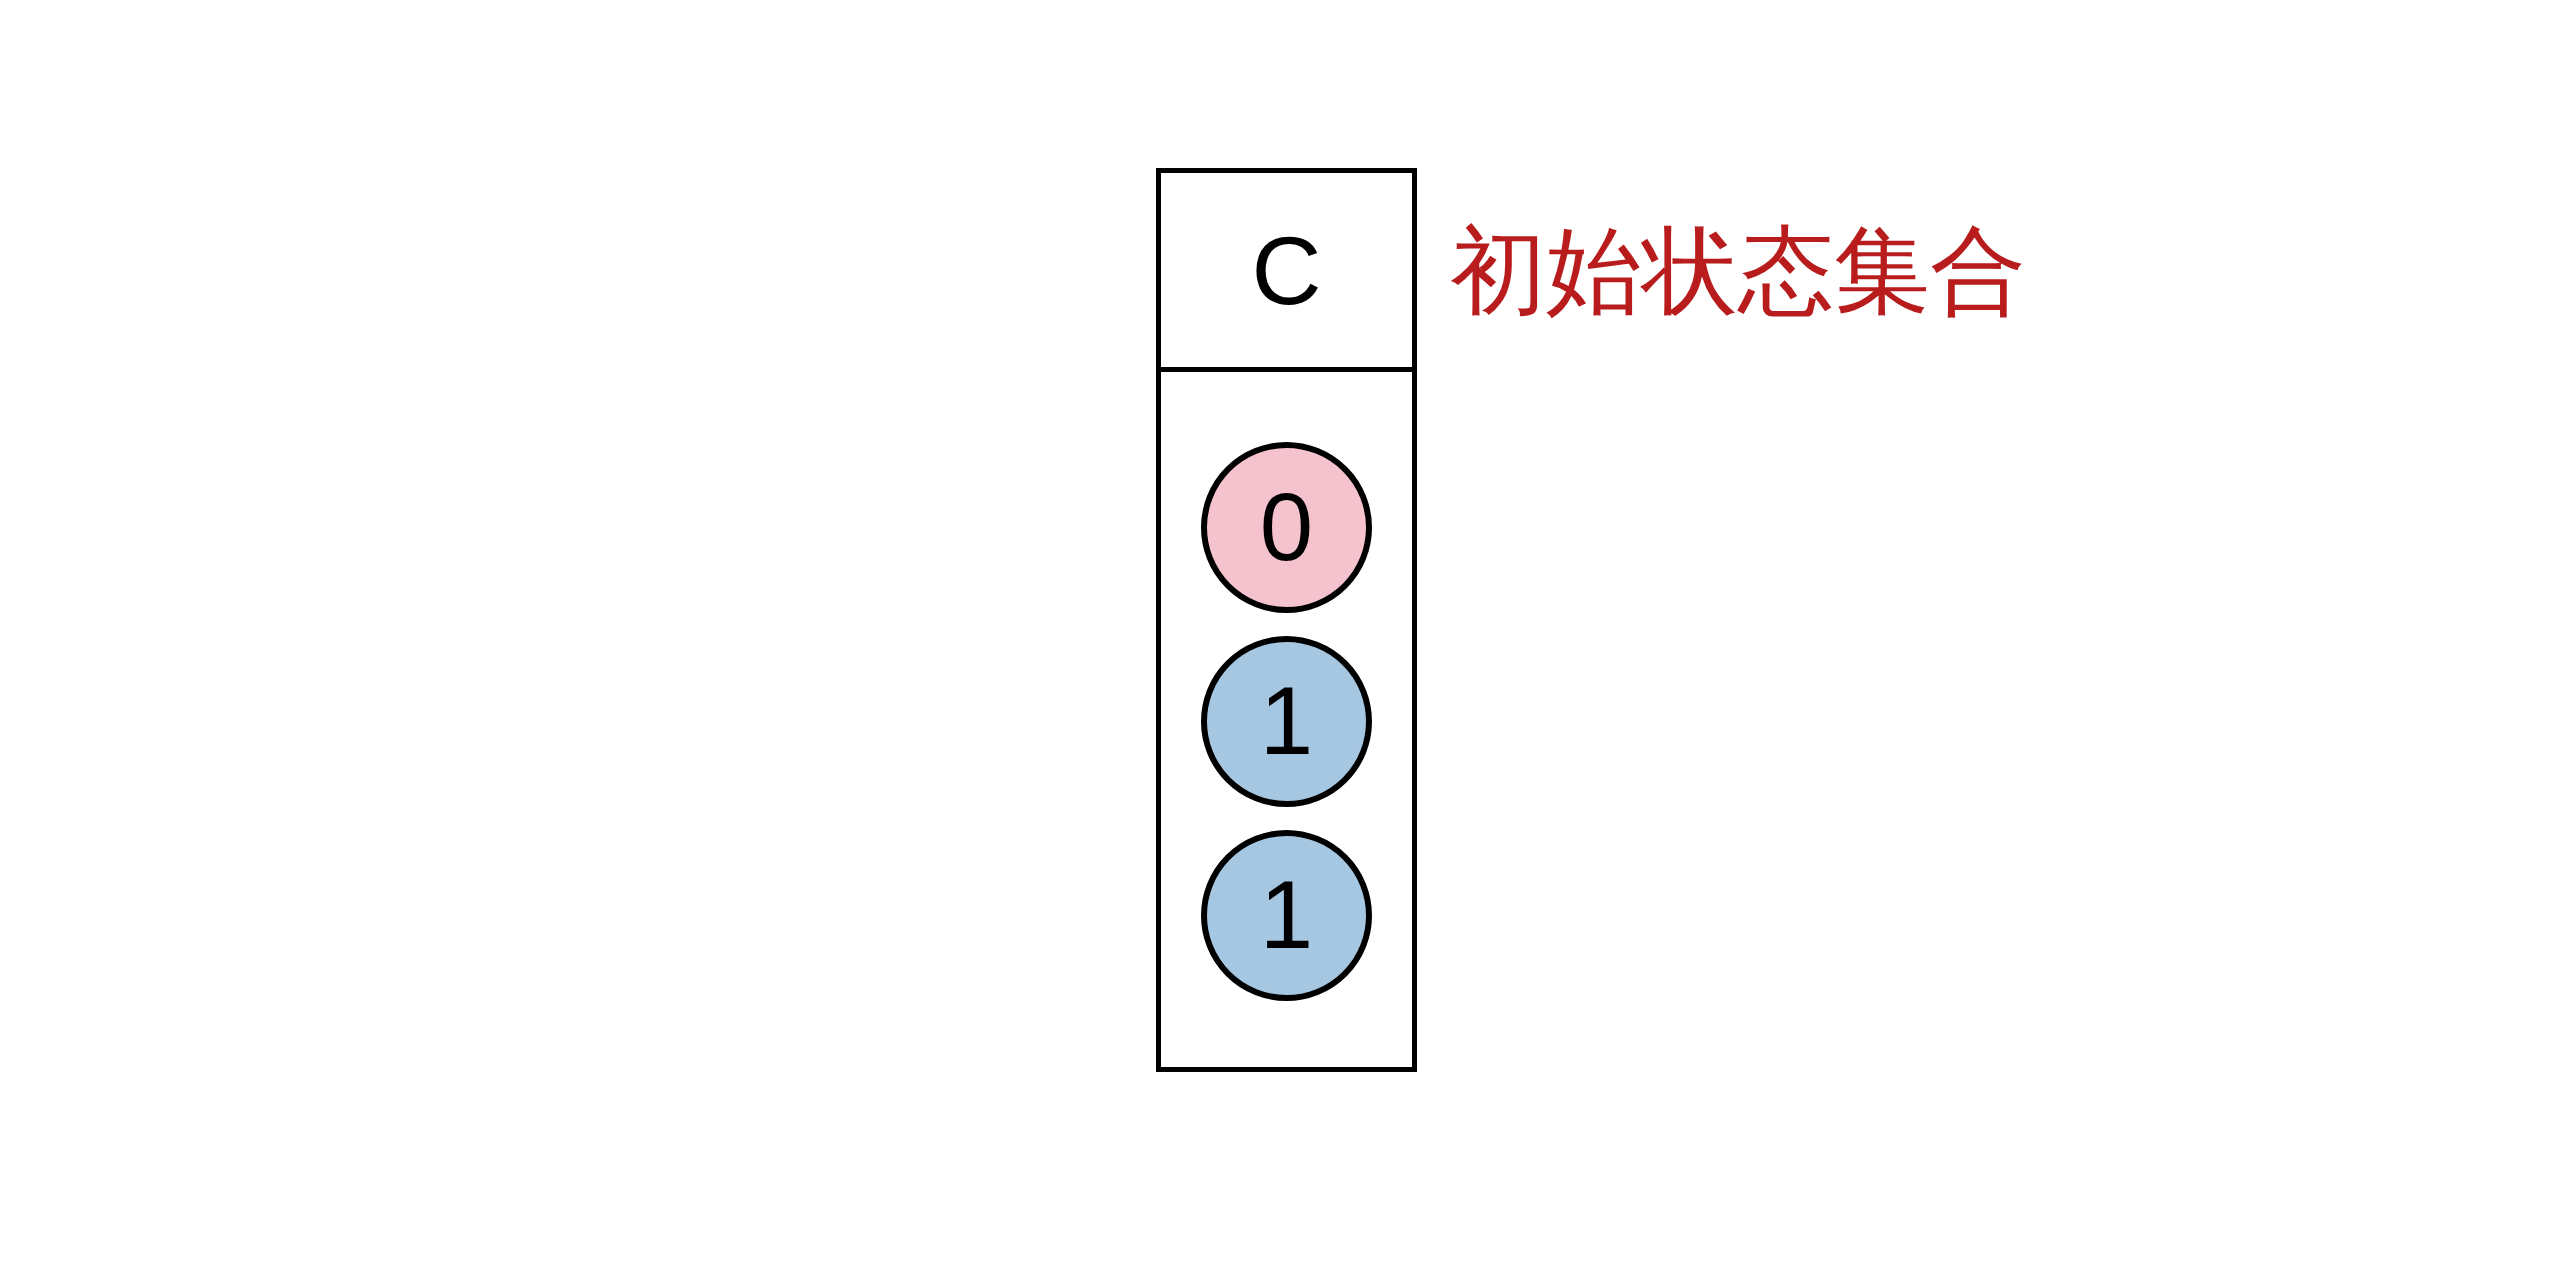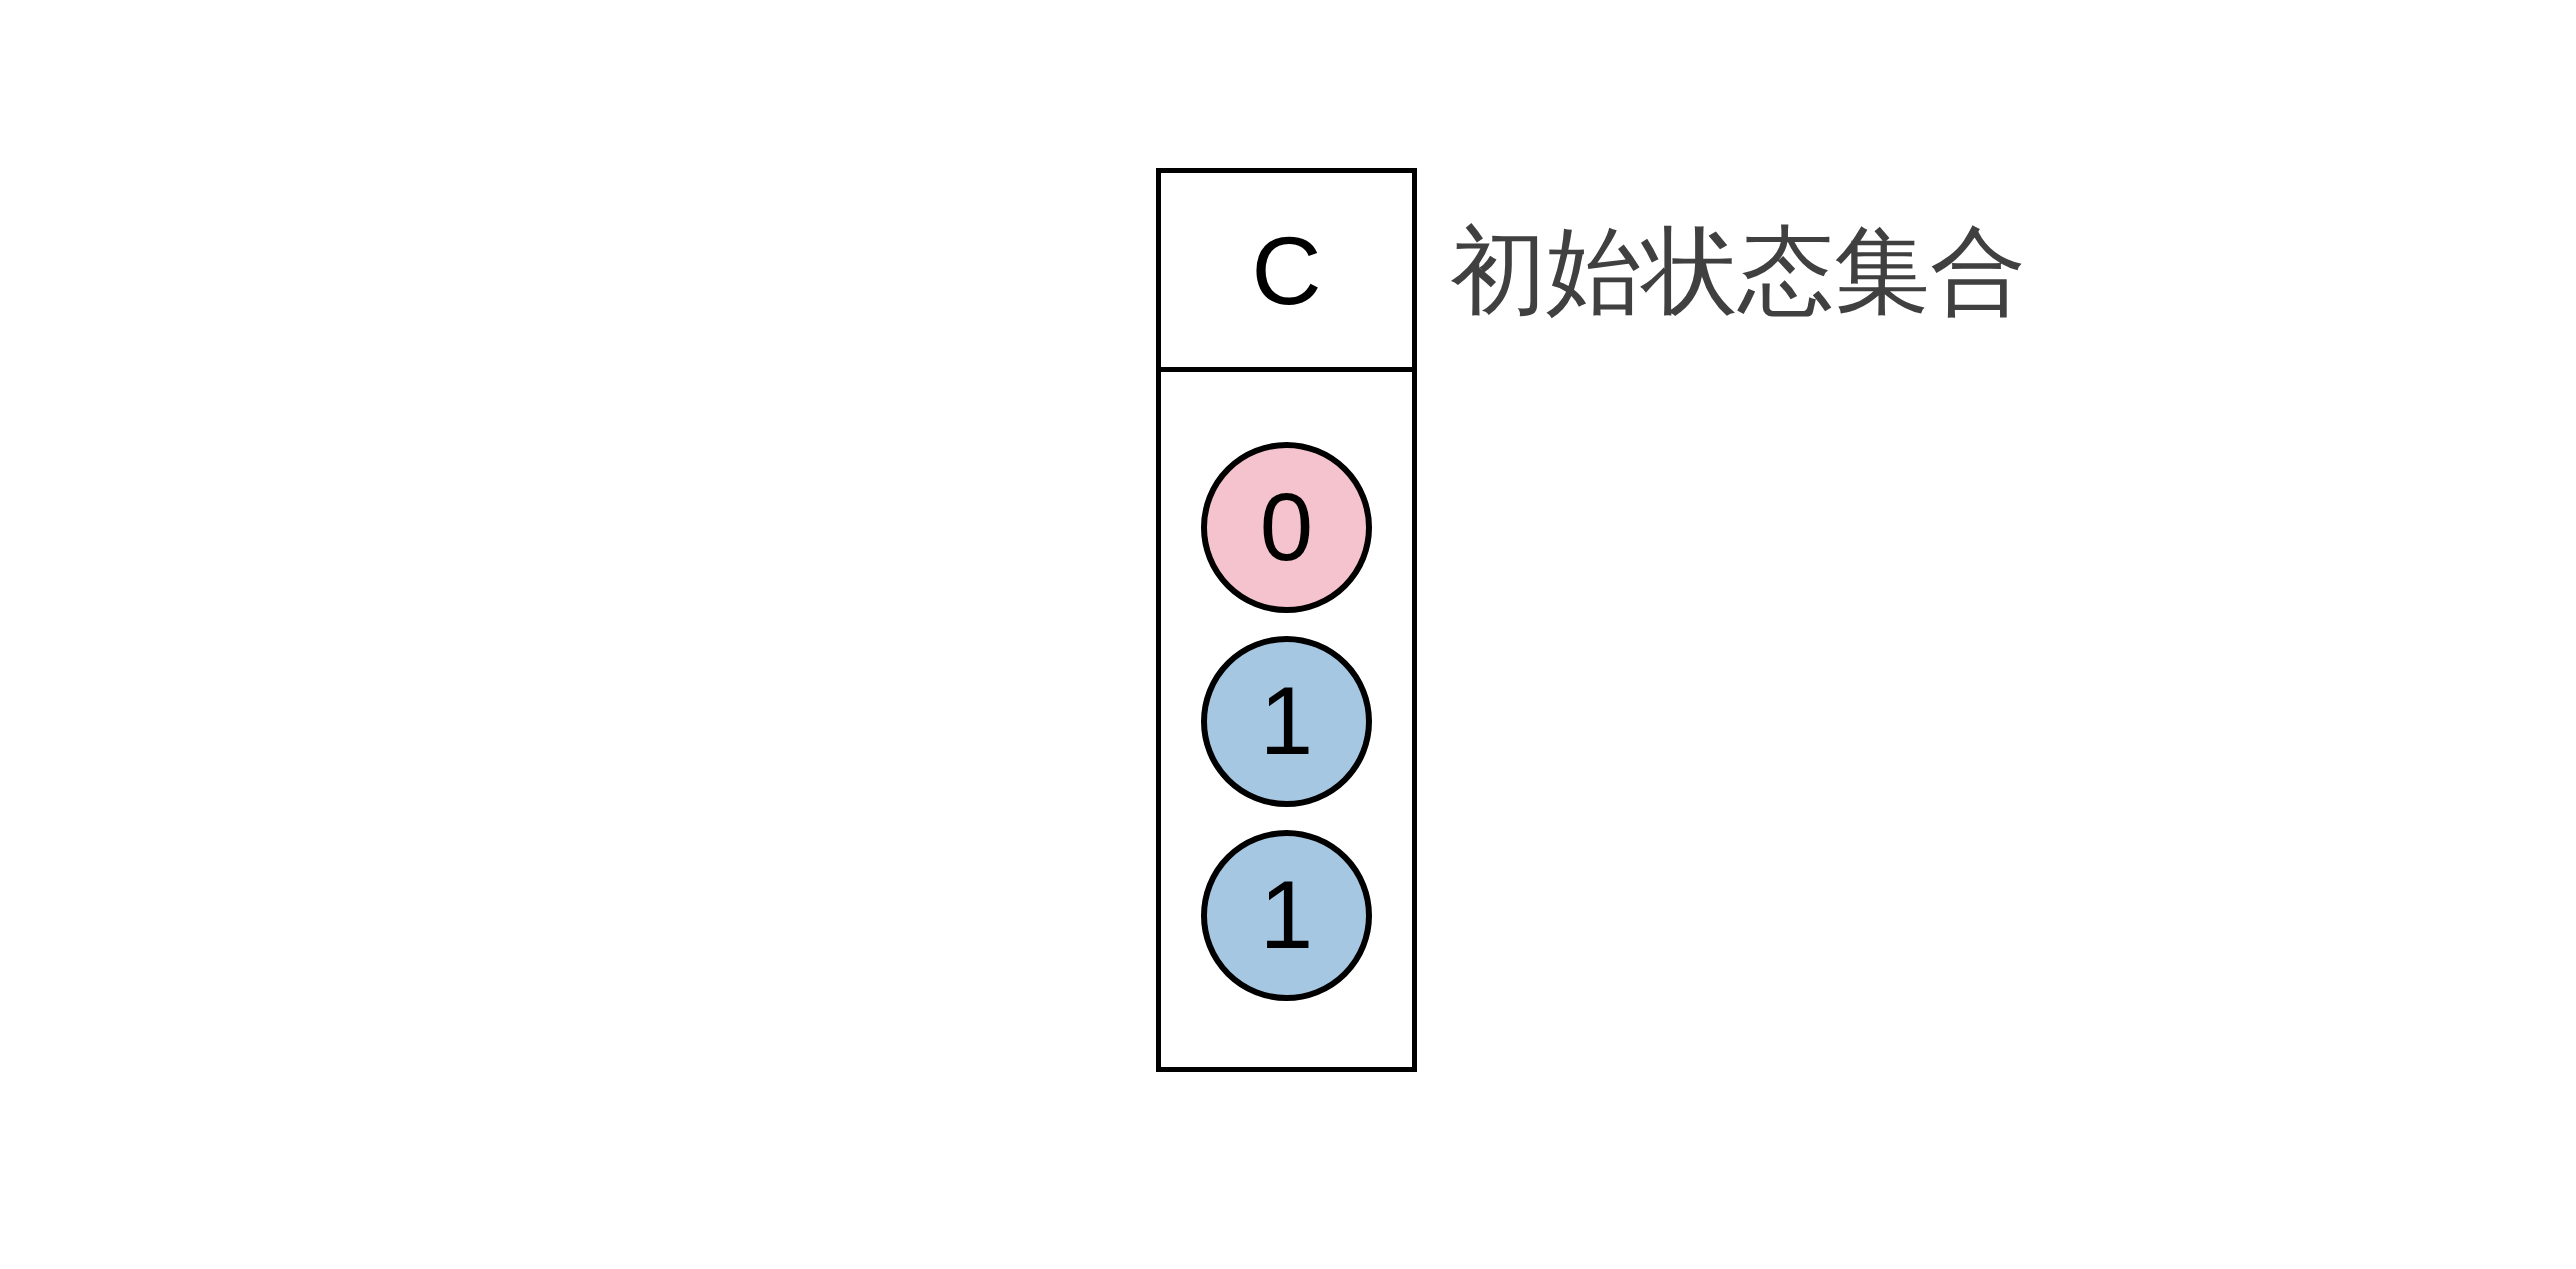--- a/index.html
+++ b/index.html
@@ -68,21 +68,21 @@
   
   .annotation {
     position: absolute;
     left: 1450px;
     top: 168px;
     height: 205px;
     display: flex;
     align-items: center;
     font-size: 96px;
     line-height: 1;
-    color: #404040;
+    color: #b91c1c;
     white-space: nowrap;
   }
 </style>
 </head>
 <body>
 
 <div class="canvas">
 
   <div class="column">
 

